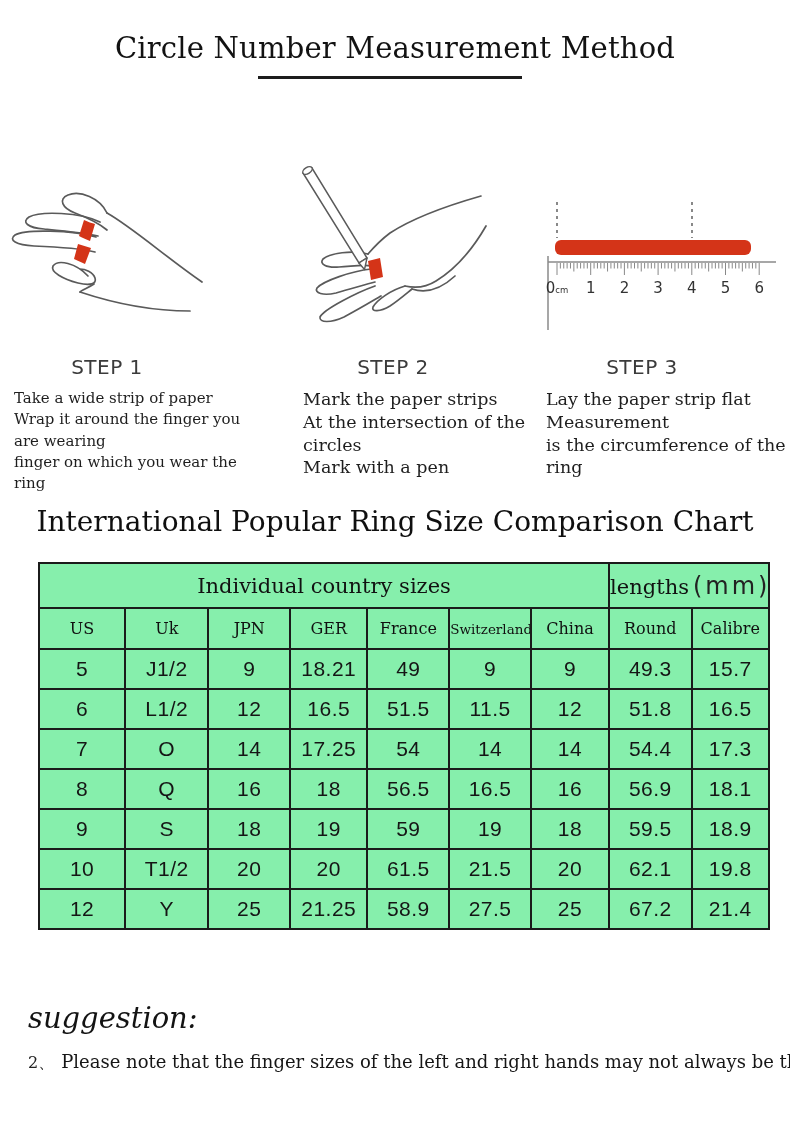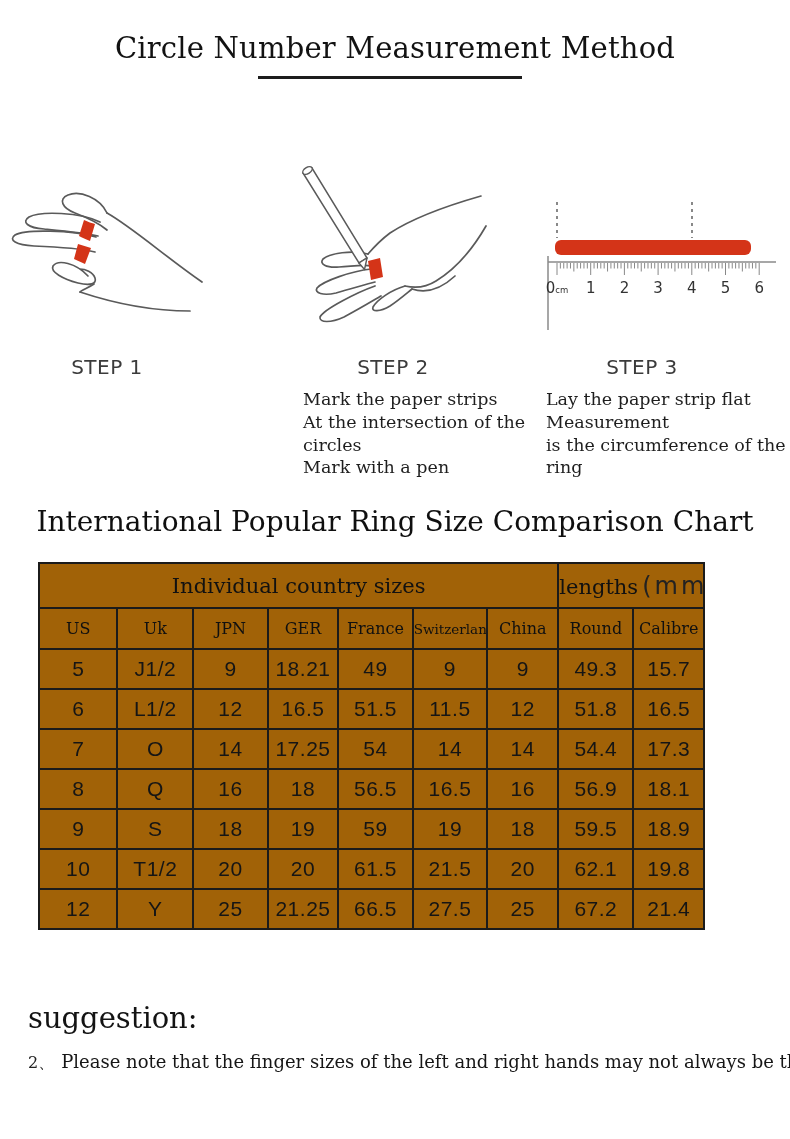--- a/index.html
+++ b/index.html
@@ -39,43 +39,43 @@
   .step1 .lines { padding-left:10px; font-size:15px;   line-height:1.42; }
   .step2 .lines { padding-left:37px; font-size:17.5px; line-height:1.30; }
   .step3 .lines { padding-left:12px; font-size:17.5px; line-height:1.30; }
   
   .chart-title {
     position:absolute; top:505px; left:0; right:0;
     text-align:center; font-size:28px; font-weight:normal; color:#0f0f0f;
   }
   
   .size-table {
-    position:absolute; top:562px; left:38px; width:667px;
-    border-collapse:collapse; table-layout:fixed; background:#a16207;
+    position:absolute; top:562px; left:38px; width:732px;
+    border-collapse:collapse; table-layout:fixed; background:#86efac;
   }
   .size-table th, .size-table td {
     border:2px solid #1b1b1b; text-align:center; padding:0;
     font-weight:normal; overflow:hidden;
   }
   .group-row th { height:45px; font-size:21px; font-family:"DejaVu Serif", serif; color:#111; }
   .group-right { font-size:20px; }
   .group-right .unit {
     font-family:"DejaVu Sans", sans-serif; font-size:24px;
     letter-spacing:3px; margin-left:4px; color:#222;
   }
   #col-header-row th { height:41px; font-size:16px; font-family:"DejaVu Serif", serif; color:#101010; }
   #col-header-row th:nth-child(6) { font-size:13.5px; }
   #table-body td {
     height:40px; font-family:"Liberation Sans", sans-serif;
     font-size:21px; color:#151515; letter-spacing:0.5px;
   }
   
   .sg-title {
     position:absolute; top:1001px; left:28px;
-    font-size:29px; font-weight:normal; color:#131313;
+    font-size:29px; font-weight:normal; color:#131313;font-style:italic;
   }
   .sg-list { position:absolute; top:1051px; left:28px; right:16px; }
   .sg-item { margin-bottom:10px; font-size:18px; color:#161616; white-space:nowrap; }
   .sg-marker { font-size:16px; margin-right:7px; color:#222; }
   svg .stroke { fill:none; stroke:var(--line); stroke-width:1.7; stroke-linecap:round; }
   svg .thin   { fill:none; stroke:#8a8a8a; stroke-width:1.5; }
 </style>
 </head>
 <body style="--accent: #d43418; --line: #5a5a5a;">
 
@@ -94,20 +94,25 @@
           <path d="M96,42 C76,32 36,31 25,37 C17,42 24,48 40,49 C60,51 81,53 94,56"></path>
           <path d="M92,57 C68,50 21,49 11,55 C4,60 12,65 30,66 C56,67 79,69 91,72"></path>
           <path d="M84,96 C72,83 54,79 49,86 C46,92 59,99 74,103 C86,106 93,104 91,98 C89,92 81,89 76,89"></path>
           <path d="M90,104 C84,108 78,110 76,112"></path>
         </g>
         <path d="M80,40 C84,42 88,43 91,44 L86,61 C82,59 78,58 75,56 Z" fill="var(--accent)"></path>
         <path d="M74,64 L87,68 L81,84 L70,79 Z" fill="var(--accent)"></path>
       </svg>
     </div>
     <div class="caption">STEP 1</div>
+    <div class="lines">
+        <div>Take a wide strip of paper</div>
+        <div>Wrap it around the finger you are wearing</div>
+        <div>finger on which you wear the ring</div>
+      </div>
   </div>
 
   <div class="step step2">
     <div class="illus">
       <svg viewBox="0 0 250 190">
         <g class="stroke">
           <path d="M203,36 C168,46 135,58 112,73 C104,79 96,87 90,94"></path>
           <path d="M208,66 C193,92 176,110 158,121 C147,128 136,128 127,126"></path>
           <path d="M90,94 C74,90 52,93 45,99 C41,104 48,108 61,107 C76,106 87,104 93,106"></path>
           <path d="M93,109 C74,111 45,121 39,128 C36,133 45,136 58,133 C76,128 89,124 97,122"></path>
@@ -320,21 +325,21 @@
         <td>21.5</td>
         <td>20</td>
         <td>62.1</td>
         <td>19.8</td>
       </tr>
       <tr>
         <td>12</td>
         <td>Y</td>
         <td>25</td>
         <td>21.25</td>
-        <td>66.5</td>
+        <td>58.9</td>
         <td>27.5</td>
         <td>25</td>
         <td>67.2</td>
         <td>21.4</td>
       </tr>
     </tbody>
 </table>
 
 <h2 class="sg-title">suggestion:</h2>
 <div id="suggestion-list" class="sg-list">

